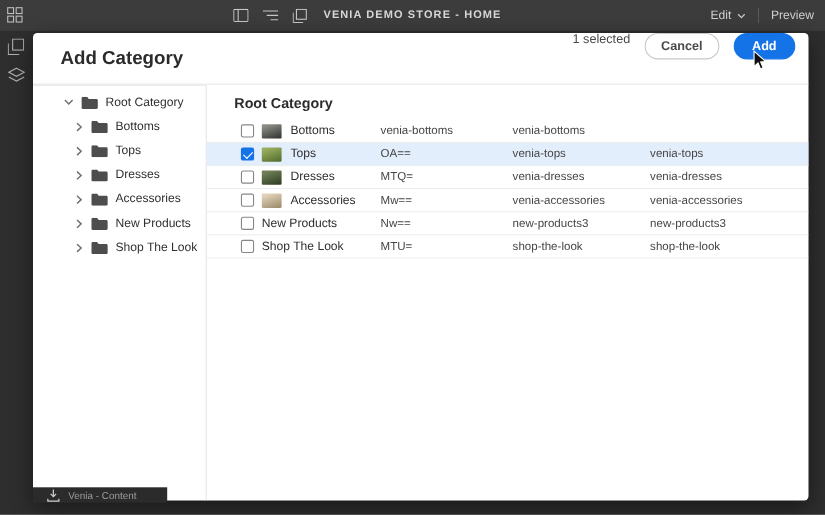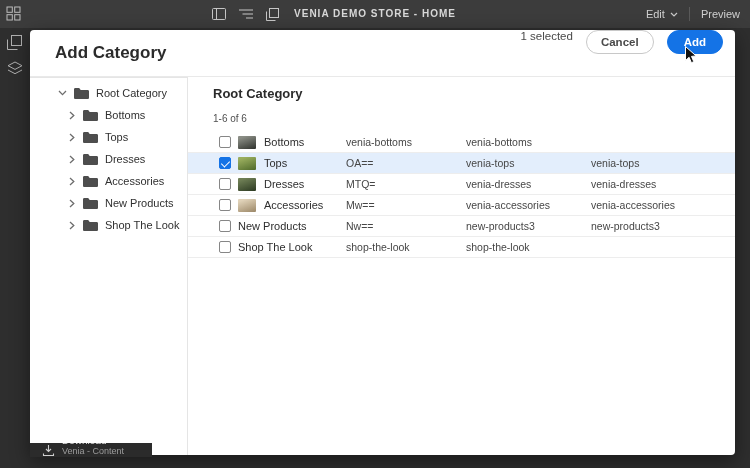--- a/index.html
+++ b/index.html
@@ -243,21 +243,20 @@
                 <path d="M0 1.3C0 .6.6 0 1.3 0h3.9l1.5 1.9h7C14.4 1.9 15 2.5 15 3.2v6.5c0 .7-.6 1.3-1.3 1.3H1.3C.6 11 0 10.4 0 9.7z" fill="#4d4d4d"></path>
               </svg>
             </span>
             <span>Shop The Look</span>
           </div>
         </div>
     </div>
 
     <div class="content-panel">
       <div class="content-title">Root Category</div>
-      <div class="count">1-6 of 6</div>
       <div class="table">
         <div>
             <div class="row grid">
               <span class="cb-cell">
                 <span class="checkbox"></span>
               </span>
               <span class="name-cell">
                 <span class="thumb" style="background:linear-gradient(160deg,#8a8d85 15%,#2e312c)"></span>
                 <span>Bottoms</span>
               </span>
@@ -311,20 +310,21 @@
               <span class="cell meta">new-products3</span>
               <span class="cell meta">new-products3</span>
             </div>
             <div class="row grid">
               <span class="cb-cell">
                 <span class="checkbox"></span>
               </span>
               <span class="name-cell">
                 <span>Shop The Look</span>
               </span>
+              <span class="cell meta">MTU=</span>
               <span class="cell meta">shop-the-look</span>
               <span class="cell meta">shop-the-look</span>
             </div>
           </div>
       </div>
     </div>
   </div>
 </div>
 
 <div class="download-block">

